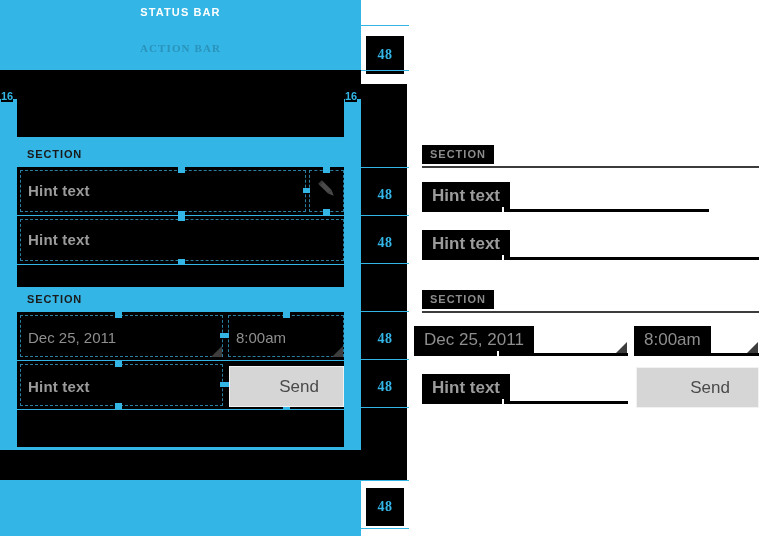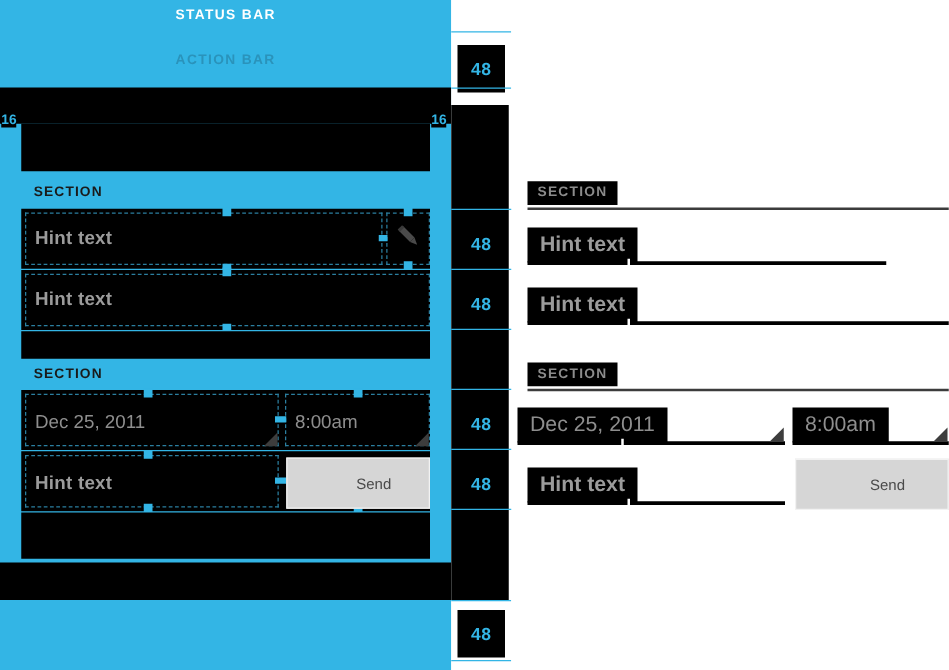--- a/index.html
+++ b/index.html
@@ -13,21 +13,21 @@
   .stage{position:absolute;left:0;top:0;width:759px;height:404px;}
 
   
   #left-panel{position:absolute;left:0;top:0;width:361px;height:536px;background:#33b5e5;}
 
   .bar-label{
     position:absolute;left:0;width:361px;text-align:center;
     font-size:11px;font-weight:bold;letter-spacing:1.1px;
   }
   #status-bar-label{top:6px;color:#ffffff;}
-  #action-bar-label{top:42px;color:#2a93bb;}
+  #action-bar-label{top:42px;color:#2a93bb;font-family:Liberation Serif, serif;}
   #nav-bar-label{top:500px;color:#ffffff;}
 
   
   .blkblock{position:absolute;background:#000000;}
 
   
   .kl16{
     position:absolute;font-size:11px;font-weight:bold;color:#33b5e5;
     background:#000;line-height:12px;
   }
@@ -50,30 +50,30 @@
 
   
   .tri{
     position:absolute;width:0;height:0;
     border-left:11px solid transparent;border-bottom:11px solid #3d3d3d;
   }
 
   
   .sendbtn{
     position:absolute;background:#d6d6d6;border:1px solid #f2f2f2;
-    box-sizing:border-box;color:#4a4a4a;font-size:12px;
+    box-sizing:border-box;color:#4a4a4a;font-size:17px;
     display:flex;align-items:center;justify-content:center;padding-left:25px;
   }
 
   
   #badge-column{position:absolute;left:361px;top:0;width:48px;height:536px;background:#ffffff;}
   .badge{
     position:absolute;left:5px;width:38px;height:38px;background:#000000;
     color:#33b5e5;font-size:14px;font-weight:bold;
-    display:flex;align-items:center;justify-content:center;letter-spacing:.5px;
+    display:flex;align-items:center;justify-content:center;letter-spacing:.5px;font-family:Liberation Serif, serif;
   }
   .blkfill{position:absolute;left:0;width:46px;background:#000000;}
 
   
   .keyline{position:absolute;height:1px;background:#33b5e5;}
 
   
   #right-panel{position:absolute;left:409px;top:0;width:350px;height:536px;background:#ffffff;}
   .rsection-chip{
     position:absolute;background:#000;color:#8c8c8c;

